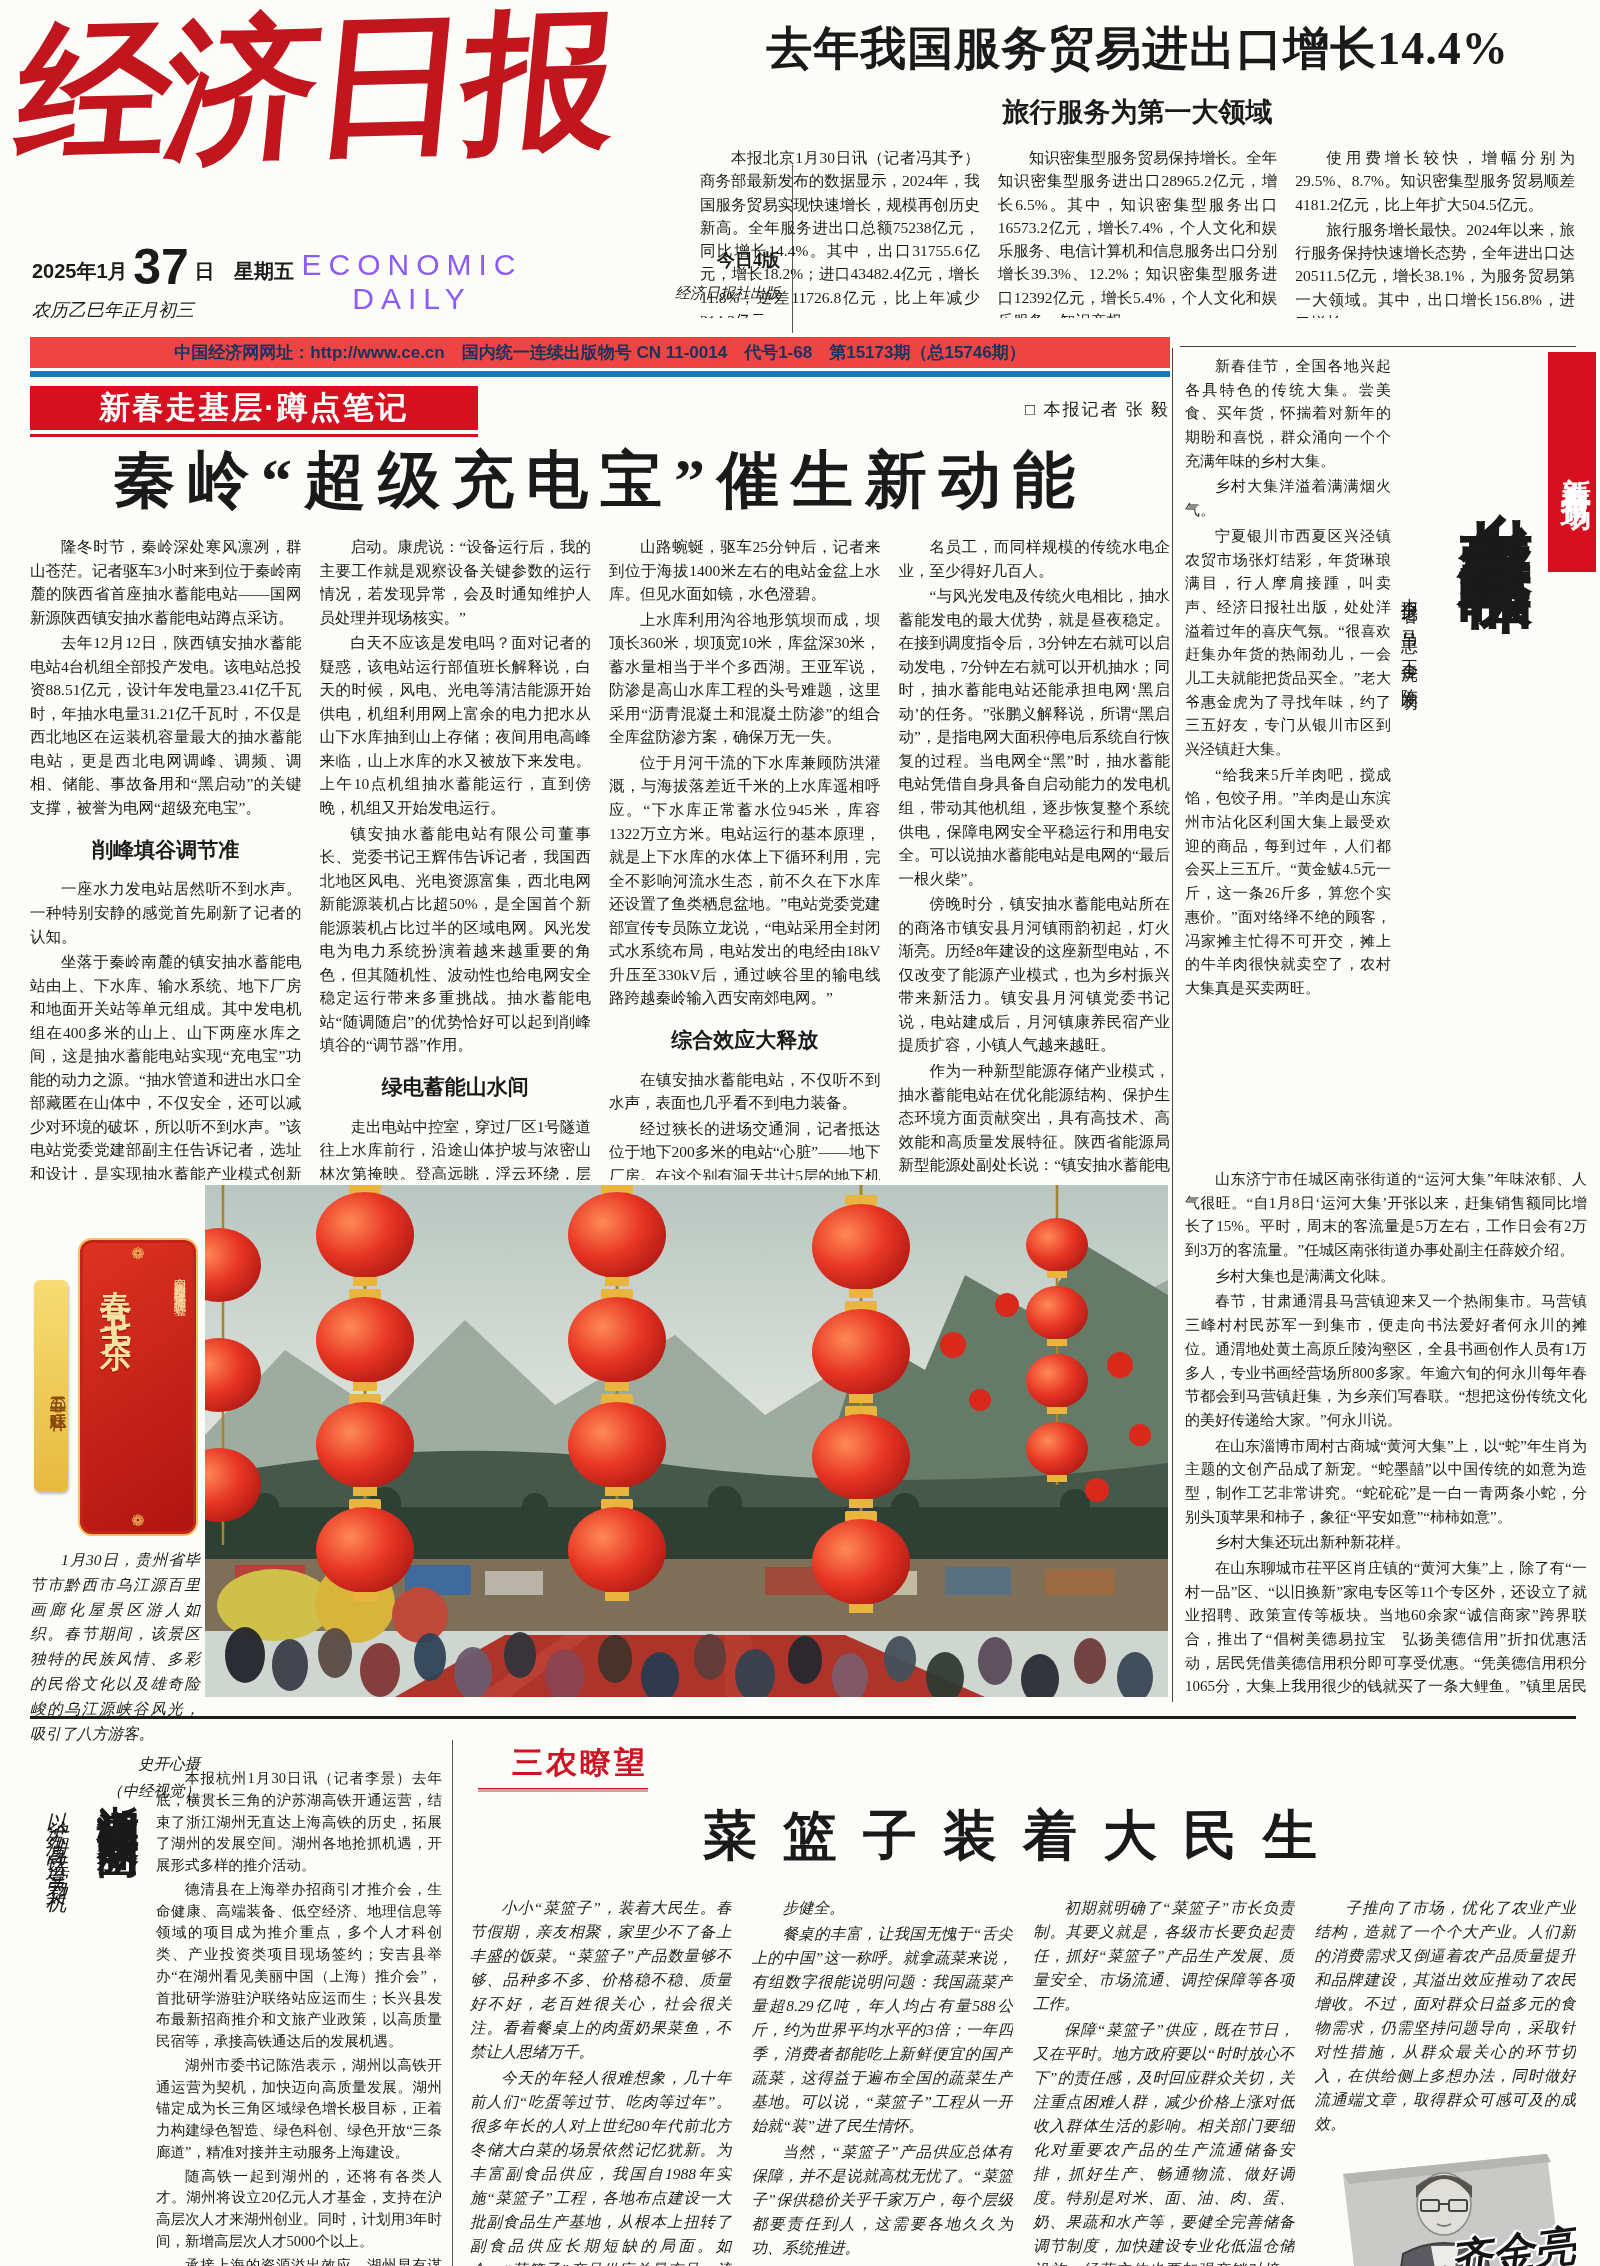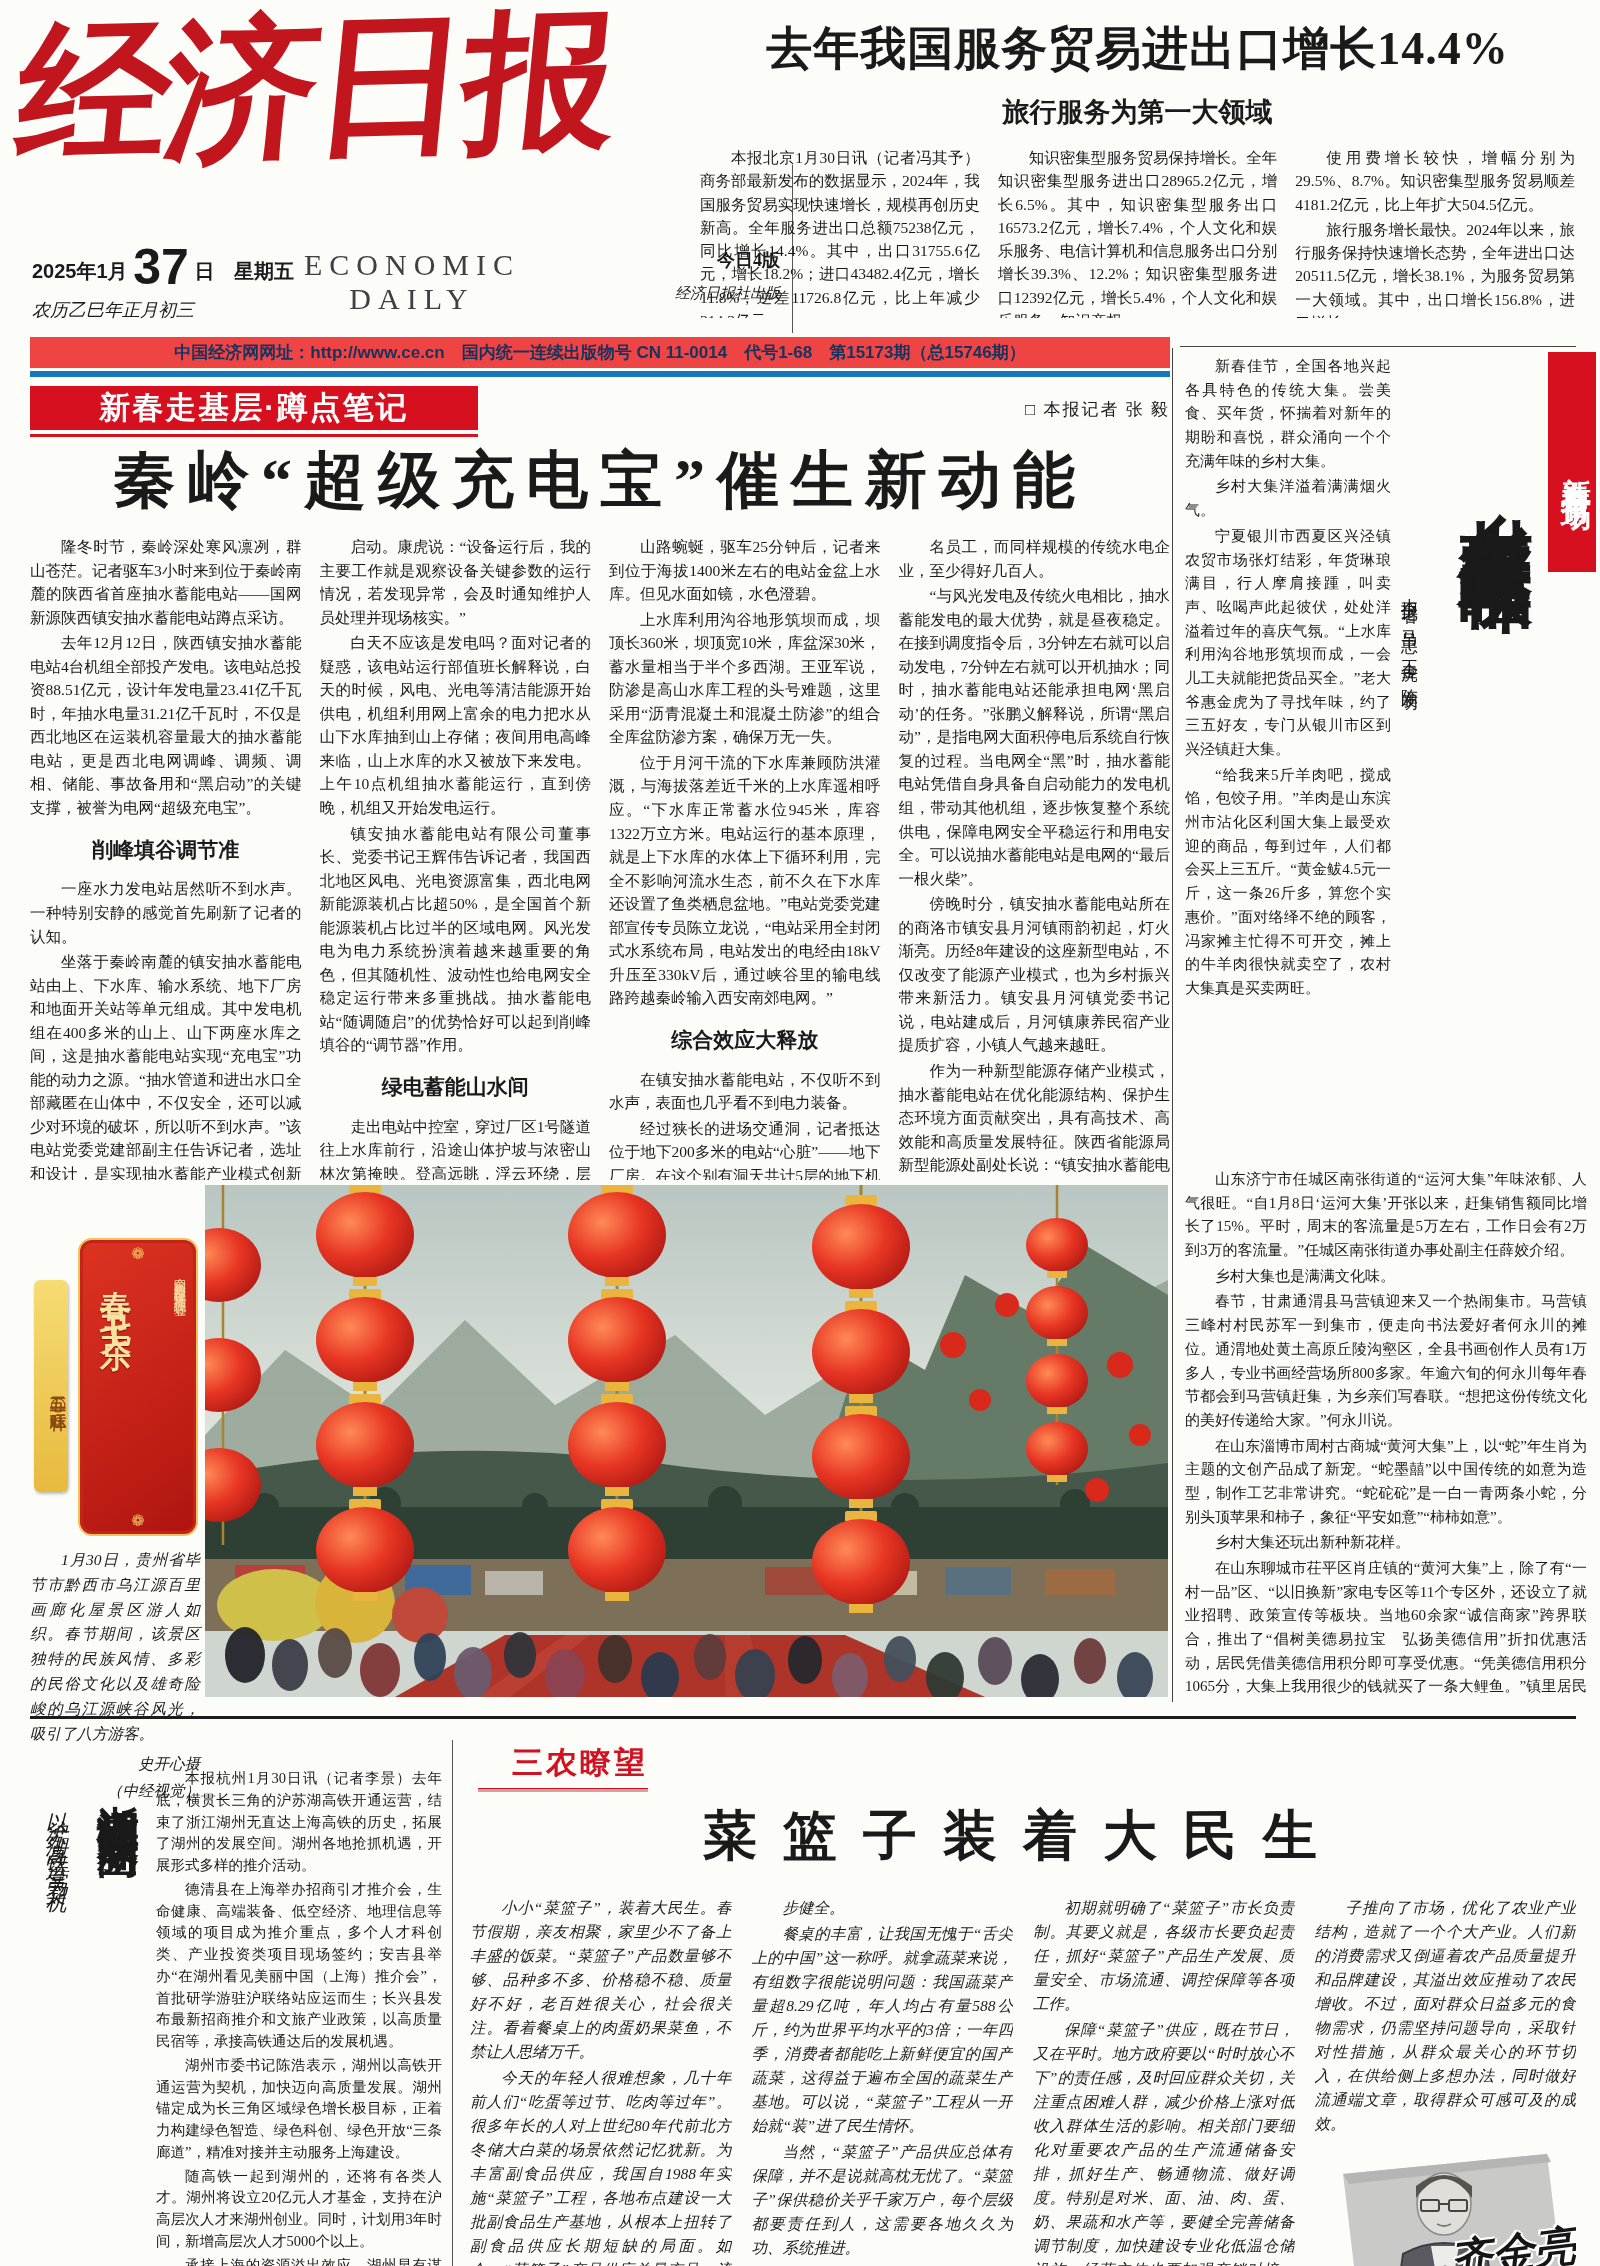--- a/index.html
+++ b/index.html
@@ -14,21 +14,21 @@
 
   
   #masthead-title{left:18px;top:-22px;width:600px;height:250px;font-size:152px;font-weight:900;
       color:#c2161f;letter-spacing:-4px;transform:skewX(-7deg) rotate(-1.5deg);line-height:1.45;
       font-family:"Liberation Serif",serif;}
   #date-block{left:32px;top:238px;width:340px;font-family:"Liberation Sans",sans-serif;}
   #date-line{font-size:20px;font-weight:bold;}
   #date-line .big-day{font-size:50px;font-weight:900;vertical-align:-6px;letter-spacing:0;}
   #lunar-date{font-size:18px;margin-top:2px;font-family:"Liberation Serif",serif;}
   #english-title{left:262px;top:248px;width:300px;text-align:center;font-size:30px;letter-spacing:7px;
-      font-family:Liberation Serif, serif;color:#404040;}
+      font-family:Liberation Sans, sans-serif;color:#8b5cf6;}
   #edition-count{left:668px;top:248px;width:112px;text-align:right;font-size:18px;font-weight:bold;}
   #publisher{left:648px;top:284px;width:132px;text-align:right;font-size:15px;}
   #meta-vline{left:792px;top:165px;width:1px;height:168px;background:#555;}
 
   
   #top-story{left:700px;top:18px;width:875px;}
   #top-story-headline{font-size:46px;font-weight:900;text-align:center;letter-spacing:1px;white-space:nowrap;}
   #top-story-subhead{font-size:27px;font-weight:bold;text-align:center;margin-top:14px;
       font-family:Liberation Serif, serif;}
   #top-story-cols{display:flex;gap:18px;margin-top:16px;height:172px;}
@@ -328,21 +328,21 @@
     </svg>
   </div>
 
   <div class="abs" id="sidebar-divider"></div>
   <div class="abs vtext" id="market-kicker">新春看市场</div>
   <div class="abs vtext" id="market-headline">乡村大集赶出幸福味</div>
   <div class="abs vtext" id="market-byline">本报记者　马呈忠　王金虎　陈发明</div>
   <div class="abs" id="market-col1">
       <p>新春佳节，全国各地兴起各具特色的传统大集。尝美食、买年货，怀揣着对新年的期盼和喜悦，群众涌向一个个充满年味的乡村大集。</p>
       <p>乡村大集洋溢着满满烟火气。</p>
-      <p>宁夏银川市西夏区兴泾镇农贸市场张灯结彩，年货琳琅满目，行人摩肩接踵，叫卖声、吆喝声此起彼伏，处处洋溢着过年的喜庆气氛。“上水库利用沟谷地形筑坝而成，一会儿工夫就能把货品买全。”老大爷惠金虎为了寻找年味，约了三五好友，专门从银川市区到兴泾镇赶大集。</p>
+      <p>宁夏银川市西夏区兴泾镇农贸市场张灯结彩，年货琳琅满目，行人摩肩接踵，叫卖声、经济日报社出版，处处洋溢着过年的喜庆气氛。“很喜欢赶集办年货的热闹劲儿，一会儿工夫就能把货品买全。”老大爷惠金虎为了寻找年味，约了三五好友，专门从银川市区到兴泾镇赶大集。</p>
       <p>“给我来5斤羊肉吧，搅成馅，包饺子用。”羊肉是山东滨州市沾化区利国大集上最受欢迎的商品，每到过年，人们都会买上三五斤。“黄金鲅4.5元一斤，这一条26斤多，算您个实惠价。”面对络绎不绝的顾客，冯家摊主忙得不可开交，摊上的牛羊肉很快就卖空了，农村大集真是买卖两旺。</p>
     </div>
   <div class="abs" id="market-lower">
       <p>山东济宁市任城区南张街道的“运河大集”年味浓郁、人气很旺。“自1月8日‘运河大集’开张以来，赶集销售额同比增长了15%。平时，周末的客流量是5万左右，工作日会有2万到3万的客流量。”任城区南张街道办事处副主任薛姣介绍。</p>
       <p>乡村大集也是满满文化味。</p>
       <p>春节，甘肃通渭县马营镇迎来又一个热闹集市。马营镇三峰村村民苏军一到集市，便走向书法爱好者何永川的摊位。通渭地处黄土高原丘陵沟壑区，全县书画创作人员有1万多人，专业书画经营场所800多家。年逾六旬的何永川每年春节都会到马营镇赶集，为乡亲们写春联。“想把这份传统文化的美好传递给大家。”何永川说。</p>
       <p>在山东淄博市周村古商城“黄河大集”上，以“蛇”年生肖为主题的文创产品成了新宠。“蛇墨囍”以中国传统的如意为造型，制作工艺非常讲究。“蛇砣砣”是一白一青两条小蛇，分别头顶苹果和柿子，象征“平安如意”“柿柿如意”。</p>
       <p>乡村大集还玩出新种新花样。</p>
       <p>在山东聊城市茌平区肖庄镇的“黄河大集”上，除了有“一村一品”区、“以旧换新”家电专区等11个专区外，还设立了就业招聘、政策宣传等板块。当地60余家“诚信商家”跨界联合，推出了“倡树美德易拉宝　弘扬美德信用”折扣优惠活动，居民凭借美德信用积分即可享受优惠。“凭美德信用积分1065分，大集上我用很少的钱就买了一条大鲤鱼。”镇里居民李季说。</p>
     </div>

